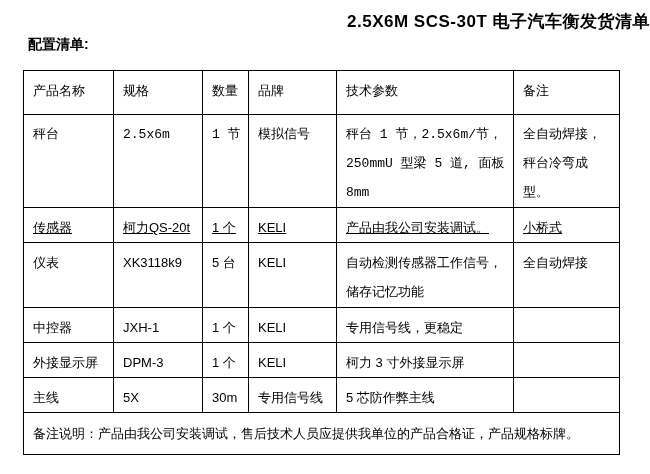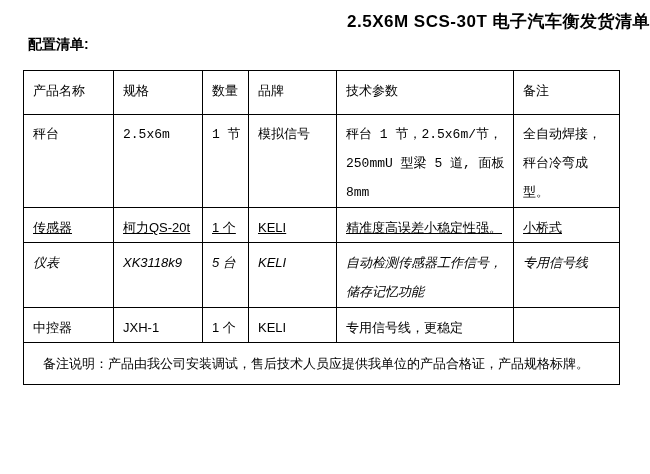--- a/index.html
+++ b/index.html
@@ -35,31 +35,30 @@
     text-align: left;
     vertical-align: top;
     padding: 5px 6px 0 9px;
     line-height: 29px;
     white-space: pre-line;
     overflow: hidden;
   }
   .config-table tr.hrow  { height: 44px; }
   .config-table tr.r0 { height: 62px; font-family: Liberation Mono, monospace; }
   .config-table tr.r1 { height: 30px; text-decoration: underline; }
-  .config-table tr.r2 { height: 65px; font-style: italic; }
+  .config-table tr.r2 { height: 65px; }
   .config-table tr.r3 { height: 30px; }
   .config-table tr.r4 { height: 28px; }
   .config-table tr.r5 { height: 30px; }
   .config-table tr.remark-row { height: 42px; }
   .config-table td.remark-cell {
     vertical-align: middle;
     padding: 0 20px 0 9px;
     line-height: 18px;
     white-space: normal;
-    text-align: center;
   }
 </style>
 </head>
 <body>
 
 <div class="doc-title">2.5X6M SCS-30T 电子汽车衡发货清单</div>
 
 <div class="section-label">配置清单:</div>
 
 <table class="config-table">
@@ -89,42 +88,58 @@
       <td>秤台 1 节，2.5x6m/节，
 250mmU 型梁 5 道, 面板 8mm</td>
       <td>全自动焊接，秤台冷弯成型。</td>
     </tr>
 
     <tr class="r1">
       <td>传感器</td>
       <td>柯力QS-20t</td>
       <td>1 个</td>
       <td>KELI</td>
-      <td>精准度高误差小稳定性强。</td>
+      <td>产品由我公司安装调试。</td>
       <td>小桥式</td>
     </tr>
 
     <tr class="r2">
       <td>仪表</td>
       <td>XK3118k9</td>
       <td>5 台</td>
       <td>KELI</td>
       <td>自动检测传感器工作信号，
 储存记忆功能</td>
-      <td>专用信号线</td>
+      <td>全自动焊接</td>
     </tr>
 
     <tr class="r3">
       <td>中控器</td>
       <td>JXH-1</td>
       <td>1 个</td>
       <td>KELI</td>
       <td>专用信号线，更稳定</td>
       <td></td>
     </tr>
 
+    <tr class="r4">
+      <td>外接显示屏</td>
+      <td>DPM-3</td>
+      <td>1 个</td>
+      <td>KELI</td>
+      <td>柯力 3 寸外接显示屏</td>
+      <td></td>
+    </tr>
 
+    <tr class="r5">
+      <td>主线</td>
+      <td>5X</td>
+      <td>30m</td>
+      <td>专用信号线</td>
+      <td>5 芯防作弊主线</td>
+      <td></td>
+    </tr>
 
     <tr class="remark-row">
       <td class="remark-cell" colspan="6">备注说明：产品由我公司安装调试，售后技术人员应提供我单位的产品合格证，产品规格标牌。</td>
     </tr>
   </tbody>
 </table>
 
 </body></html>

